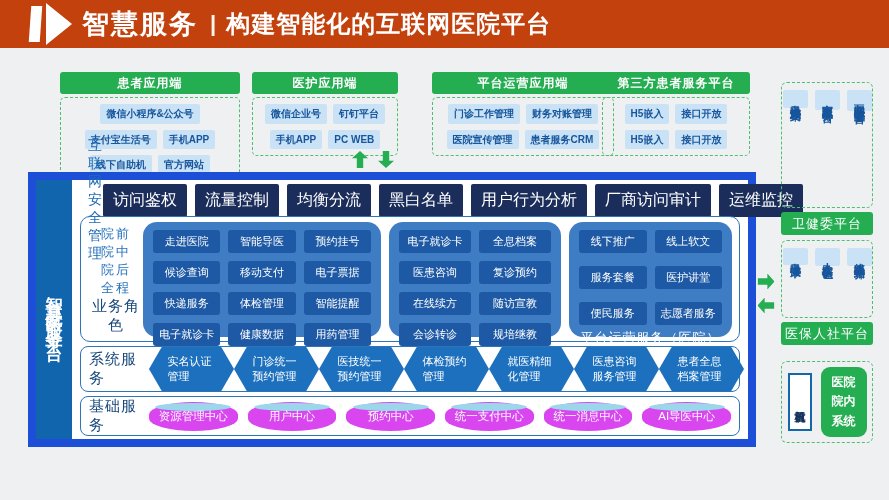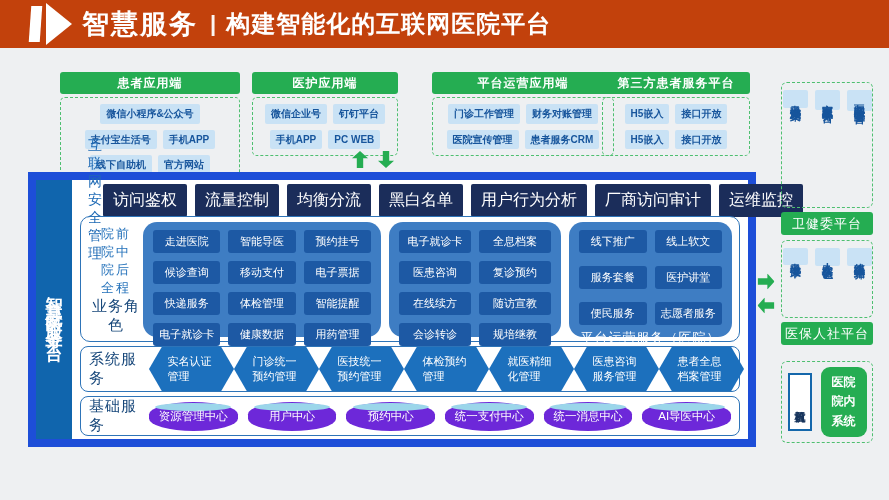--- a/index.html
+++ b/index.html
@@ -55,21 +55,21 @@
   .pcap { color:#fff; font-size:13px; text-align:center; padding:4px 0 2px; letter-spacing:1px; white-space:nowrap; }
 
   .rowbox { border:1.5px solid #2e74b8; border-radius:8px; display:flex; align-items:center; padding:0 8px; margin-top:4px; }
   .rowbox-label { width:60px; color:#17477a; font-size:15px; letter-spacing:1px; flex:none; }
   .sysbox { height:54px; }
   .hexrow { flex:1; display:flex; justify-content:space-between; align-items:center; min-width:0; }
   .hex { width:85px; height:44px; background:#1c70bd; clip-path:polygon(15% 0,85% 0,100% 50%,85% 100%,15% 100%,0 50%); color:#fff; font-size:11px; display:flex; align-items:center; justify-content:center; flex:none; }
   .hex span { display:block; width:48px; line-height:1.35; text-align:left; }
   .basbox { height:42px; }
   .cylrow { flex:1; display:flex; gap:10px; align-items:center; min-width:0; }
-  .cyl { position:relative; flex:1; height:29px; background:#6d28d9; border-radius:50px/14px; color:#fff; font-size:11.5px; display:flex; align-items:center; justify-content:center; white-space:nowrap; }
+  .cyl { position:relative; flex:1; height:29px; background:#d946ef; border-radius:50px/14px; color:#fff; font-size:11.5px; display:flex; align-items:center; justify-content:center; white-space:nowrap; }
   .cyl::before { content:""; position:absolute; left:7%; right:7%; top:1px; height:8px; background:#9bd6ea; border-radius:50%; }
   .cyl b { position:relative; font-weight:normal; }
 
   
   .rgroup { position:absolute; left:781px; width:92px; border:1.5px dashed #4ebf70; border-radius:6px; display:flex; gap:7px; justify-content:center; align-items:flex-start; padding:7px 4px; }
   .vchip { background:#c9e2f5; color:#17559c; font-size:11px; font-weight:bold; writing-mode:vertical-rl; text-orientation:upright; letter-spacing:1px; padding:6px 5px; border-radius:2px; }
   .gbtn { position:absolute; left:781px; width:92px; height:23px; background:#25ad52; border-radius:3px; color:#fff; font-size:13px; display:flex; align-items:center; justify-content:center; letter-spacing:1px; }
   .hosp { position:absolute; left:781px; top:361px; width:92px; height:82px; border:1.5px dashed #4ebf70; border-radius:6px; display:flex; align-items:center; justify-content:center; gap:9px; }
   .frontbox { width:24px; height:58px; background:#fff; border:2px solid #1467ab; color:#17345c; font-size:11px; font-weight:bold; writing-mode:vertical-rl; text-orientation:upright; display:flex; align-items:center; justify-content:center; }
   .hospsys { width:46px; height:70px; background:#25ad52; border-radius:9px; color:#fff; font-size:12px; font-weight:bold; display:flex; align-items:center; justify-content:center; }

